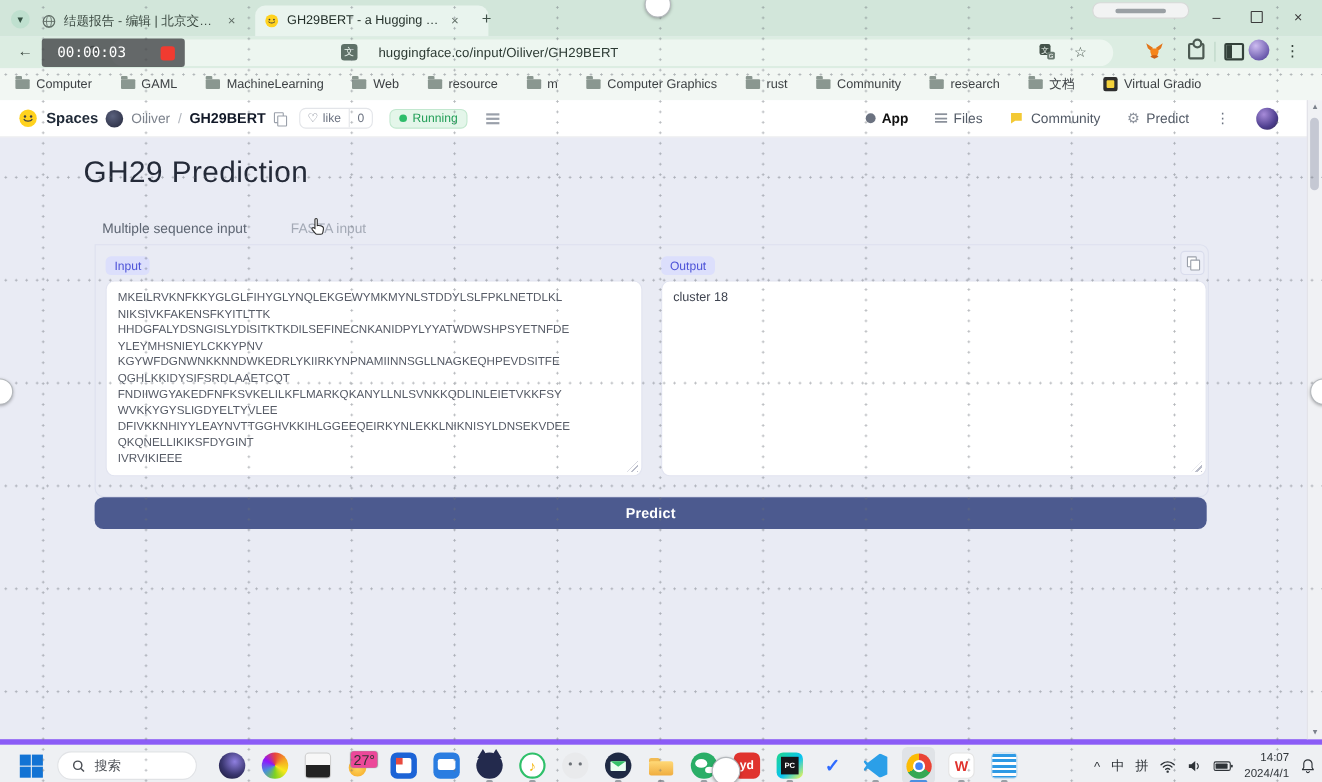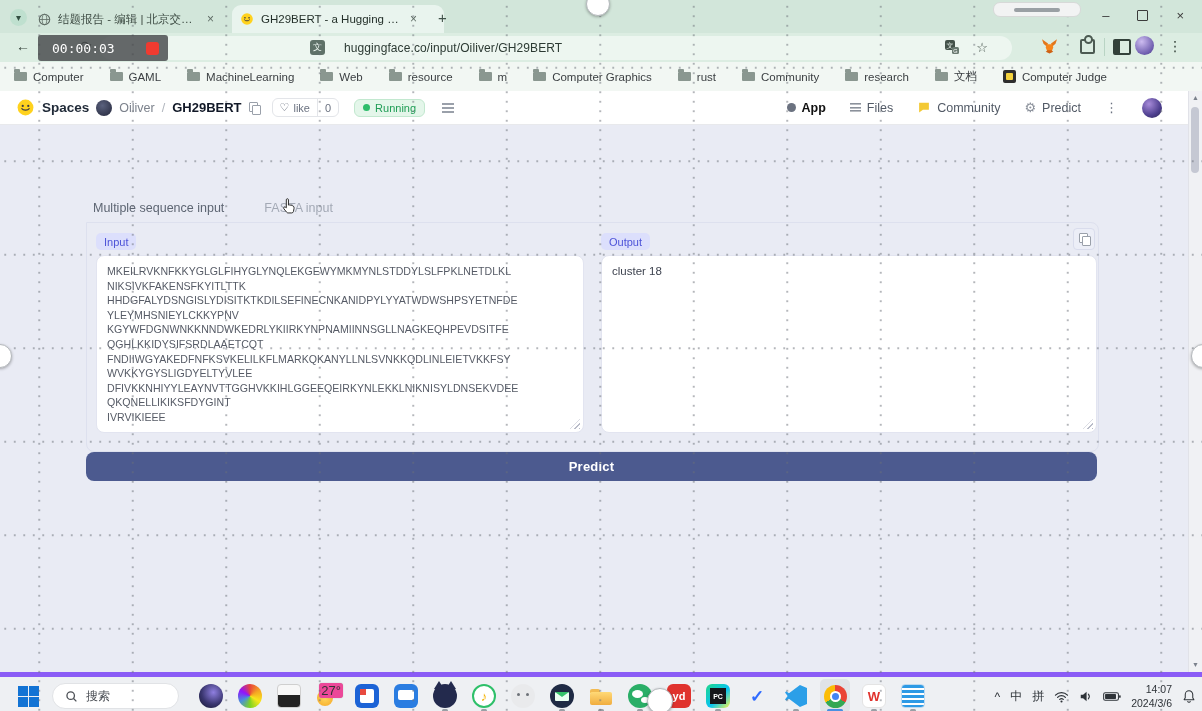--- a/index.html
+++ b/index.html
@@ -282,21 +282,21 @@
     <span class="bmitem">
         <span class="fold"></span>
         <span>research</span>
       </span>
     <span class="bmitem">
         <span class="fold"></span>
         <span>文档</span>
       </span>
     <span class="bmitem">
         <span class="vjic"></span>
-        <span>Computer Judge</span>
+        <span>Virtual Gradio</span>
       </span>
   </div>
 
   <div class="hfheader">
     <div class="hfl">
       <svg class="hf-logo" width="19" height="19" viewBox="0 0 24 24">
           <circle cx="12" cy="12" r="10" fill="#ffd21e"></circle>
           <circle cx="8.5" cy="10" r="1.4" fill="#3a3b45"></circle>
           <circle cx="15.5" cy="10" r="1.4" fill="#3a3b45"></circle>
           <path d="M7.5 13.5c1.2 2.4 7.8 2.4 9 0" stroke="#3a3b45" stroke-width="1.6" fill="none" stroke-linecap="round"></path>
@@ -338,20 +338,21 @@
       <span class="hfnav">
           <span class="gear">⚙</span>
           <span>Predict</span>
         </span>
       <span class="vdots">⋮</span>
       <span class="hf-av"></span>
     </div>
   </div>
 
   <div class="content">
+    <div class="apptitle">GH29 Prediction</div>
 
     <div class="gtabs">
       <span class="gtab">Multiple sequence input</span>
       <span class="gtab dim">FASTA input</span>
     </div>
 
     <span class="cursor">
       <svg width="17" height="19" viewBox="0 0 24 26">
           <path d="M9 2c.9 0 1.5.7 1.5 1.5V11l1.2-.2c.6-.1 4.8.7 5.8 1.7.8.8 1.1 2 .9 3.1l-.8 4.4c-.2 1.2-1.3 2.1-2.5 2.1H10c-.8 0-1.5-.4-2-1l-4-5c-.5-.7-.4-1.6.2-2.1.6-.5 1.4-.5 2-.1l1.3.9V3.5C7.5 2.7 8.1 2 9 2z" fill="#fff" stroke="#2b2b2b" stroke-width="1.4"></path>
         </svg>
@@ -478,21 +479,21 @@
           <path d="M3 8h4l6-5v16l-6-5H3z" fill="#2e3338"></path>
           <path d="M16 7a6 6 0 0 1 0 8" fill="none" stroke="#2e3338" stroke-width="1.8" stroke-linecap="round"></path>
         </svg>
       <svg class="traysvg" width="18" height="11" viewBox="0 0 28 16">
           <rect x="1" y="2" width="23" height="12" rx="2.5" fill="none" stroke="#2e3338" stroke-width="1.6"></rect>
           <rect x="3.2" y="4.2" width="17" height="7.6" rx="1" fill="#2e3338"></rect>
           <rect x="25" y="6" width="2.5" height="4" rx="1" fill="#2e3338"></rect>
         </svg>
       <span class="clock">
         <span>14:07</span><br>
-        <span>2024/3/6</span>
+        <span>2024/4/1</span>
       </span>
       <svg class="traysvg" width="14" height="15" viewBox="0 0 24 26">
           <path d="M12 3a6.5 6.5 0 0 0-6.5 6.5V15l-2 3.5h17L18.5 15V9.5A6.5 6.5 0 0 0 12 3z" fill="none" stroke="#2e3338" stroke-width="1.8" stroke-linejoin="round"></path>
           <path d="M9.8 21.5a2.3 2.3 0 0 0 4.4 0" fill="none" stroke="#2e3338" stroke-width="1.8" stroke-linecap="round"></path>
         </svg>
     </div>
   </div>
 
   <div class="dots"></div>
   <span class="rc" style="left:586px;top:-8px"></span>

